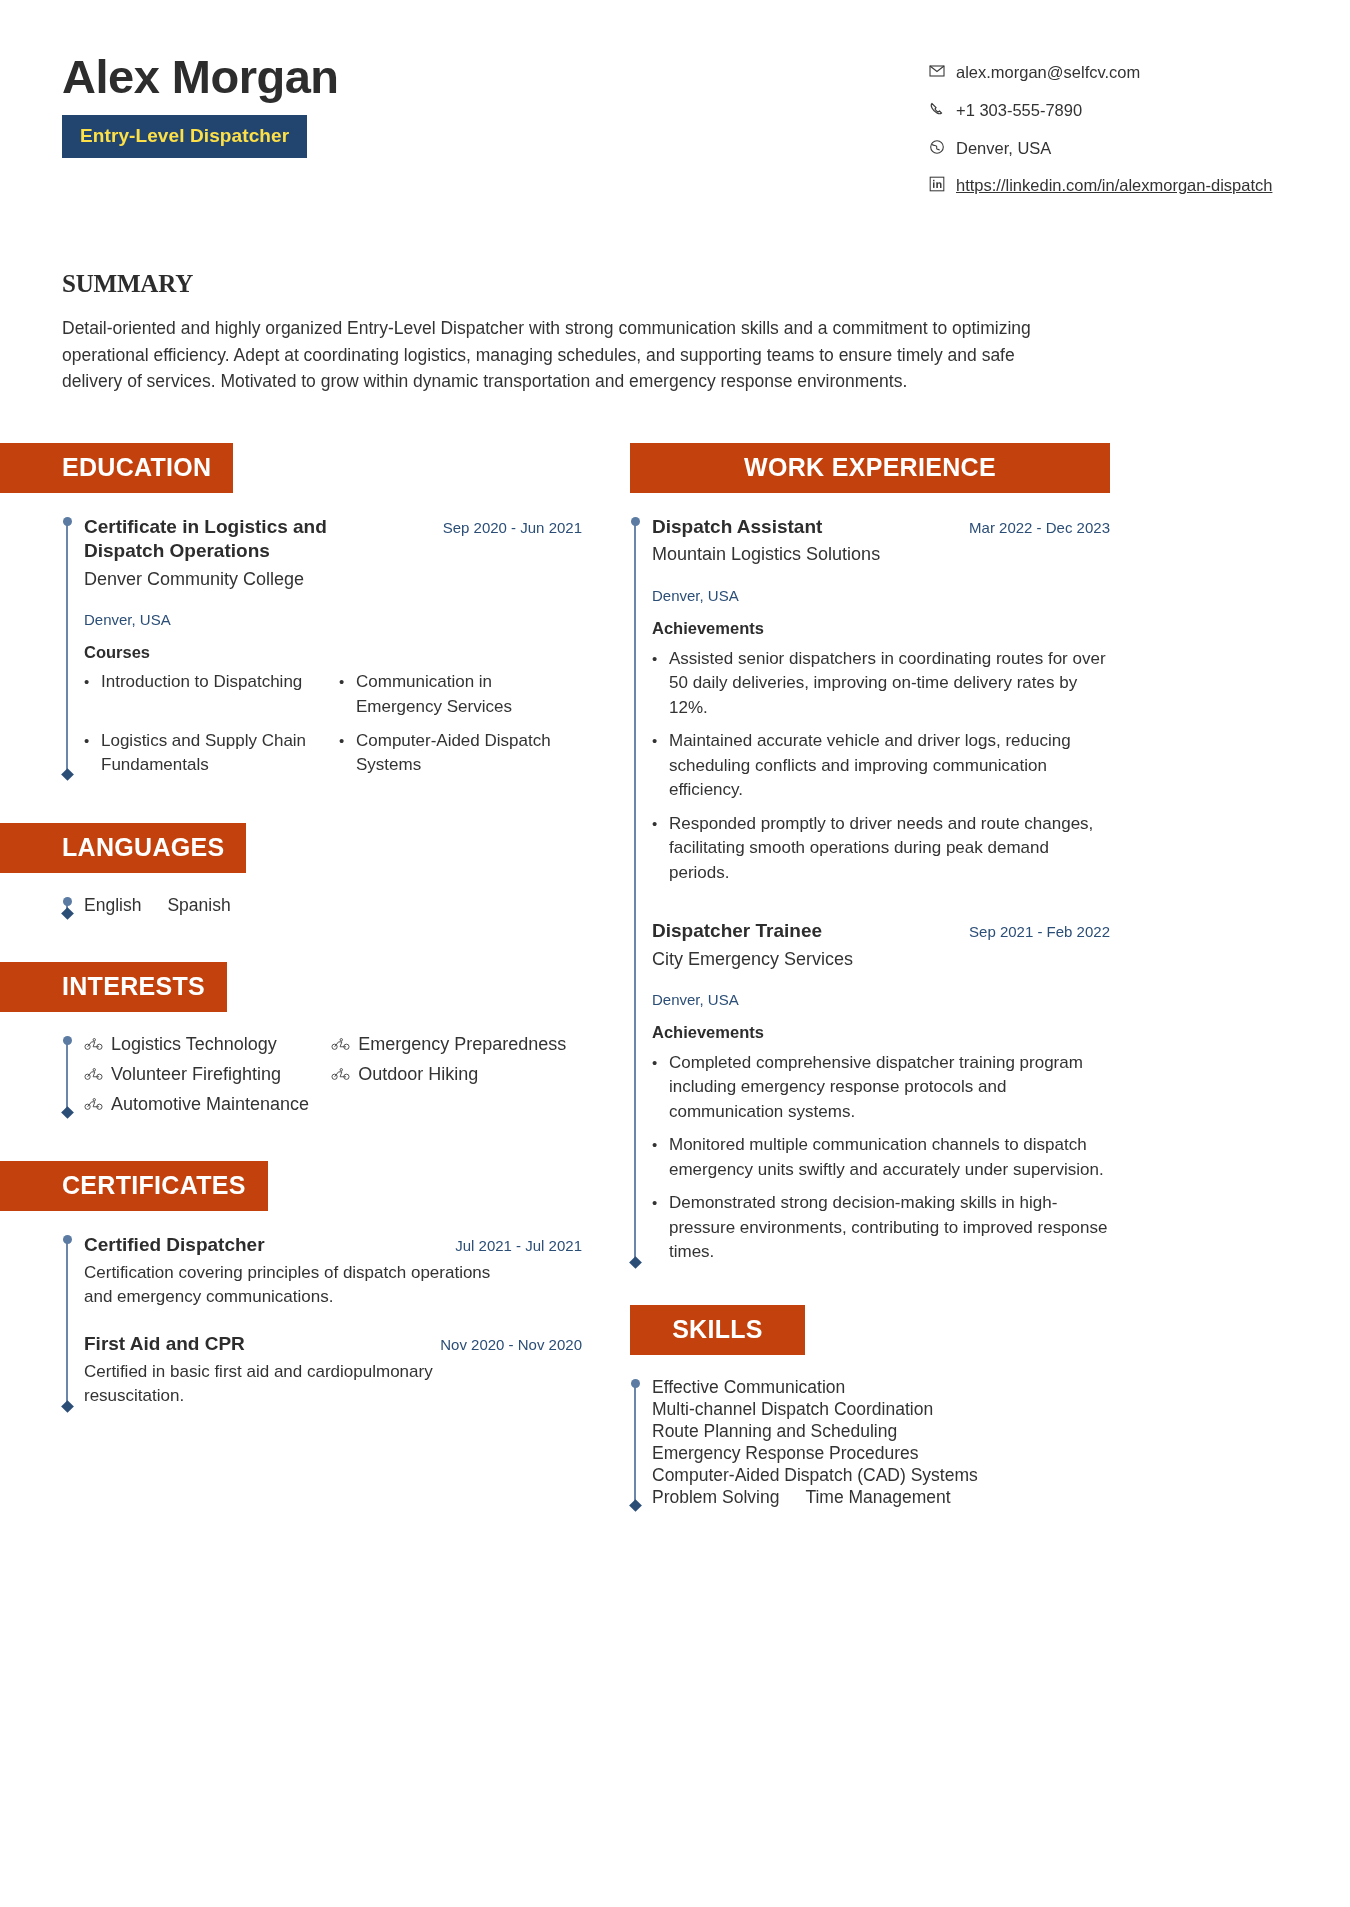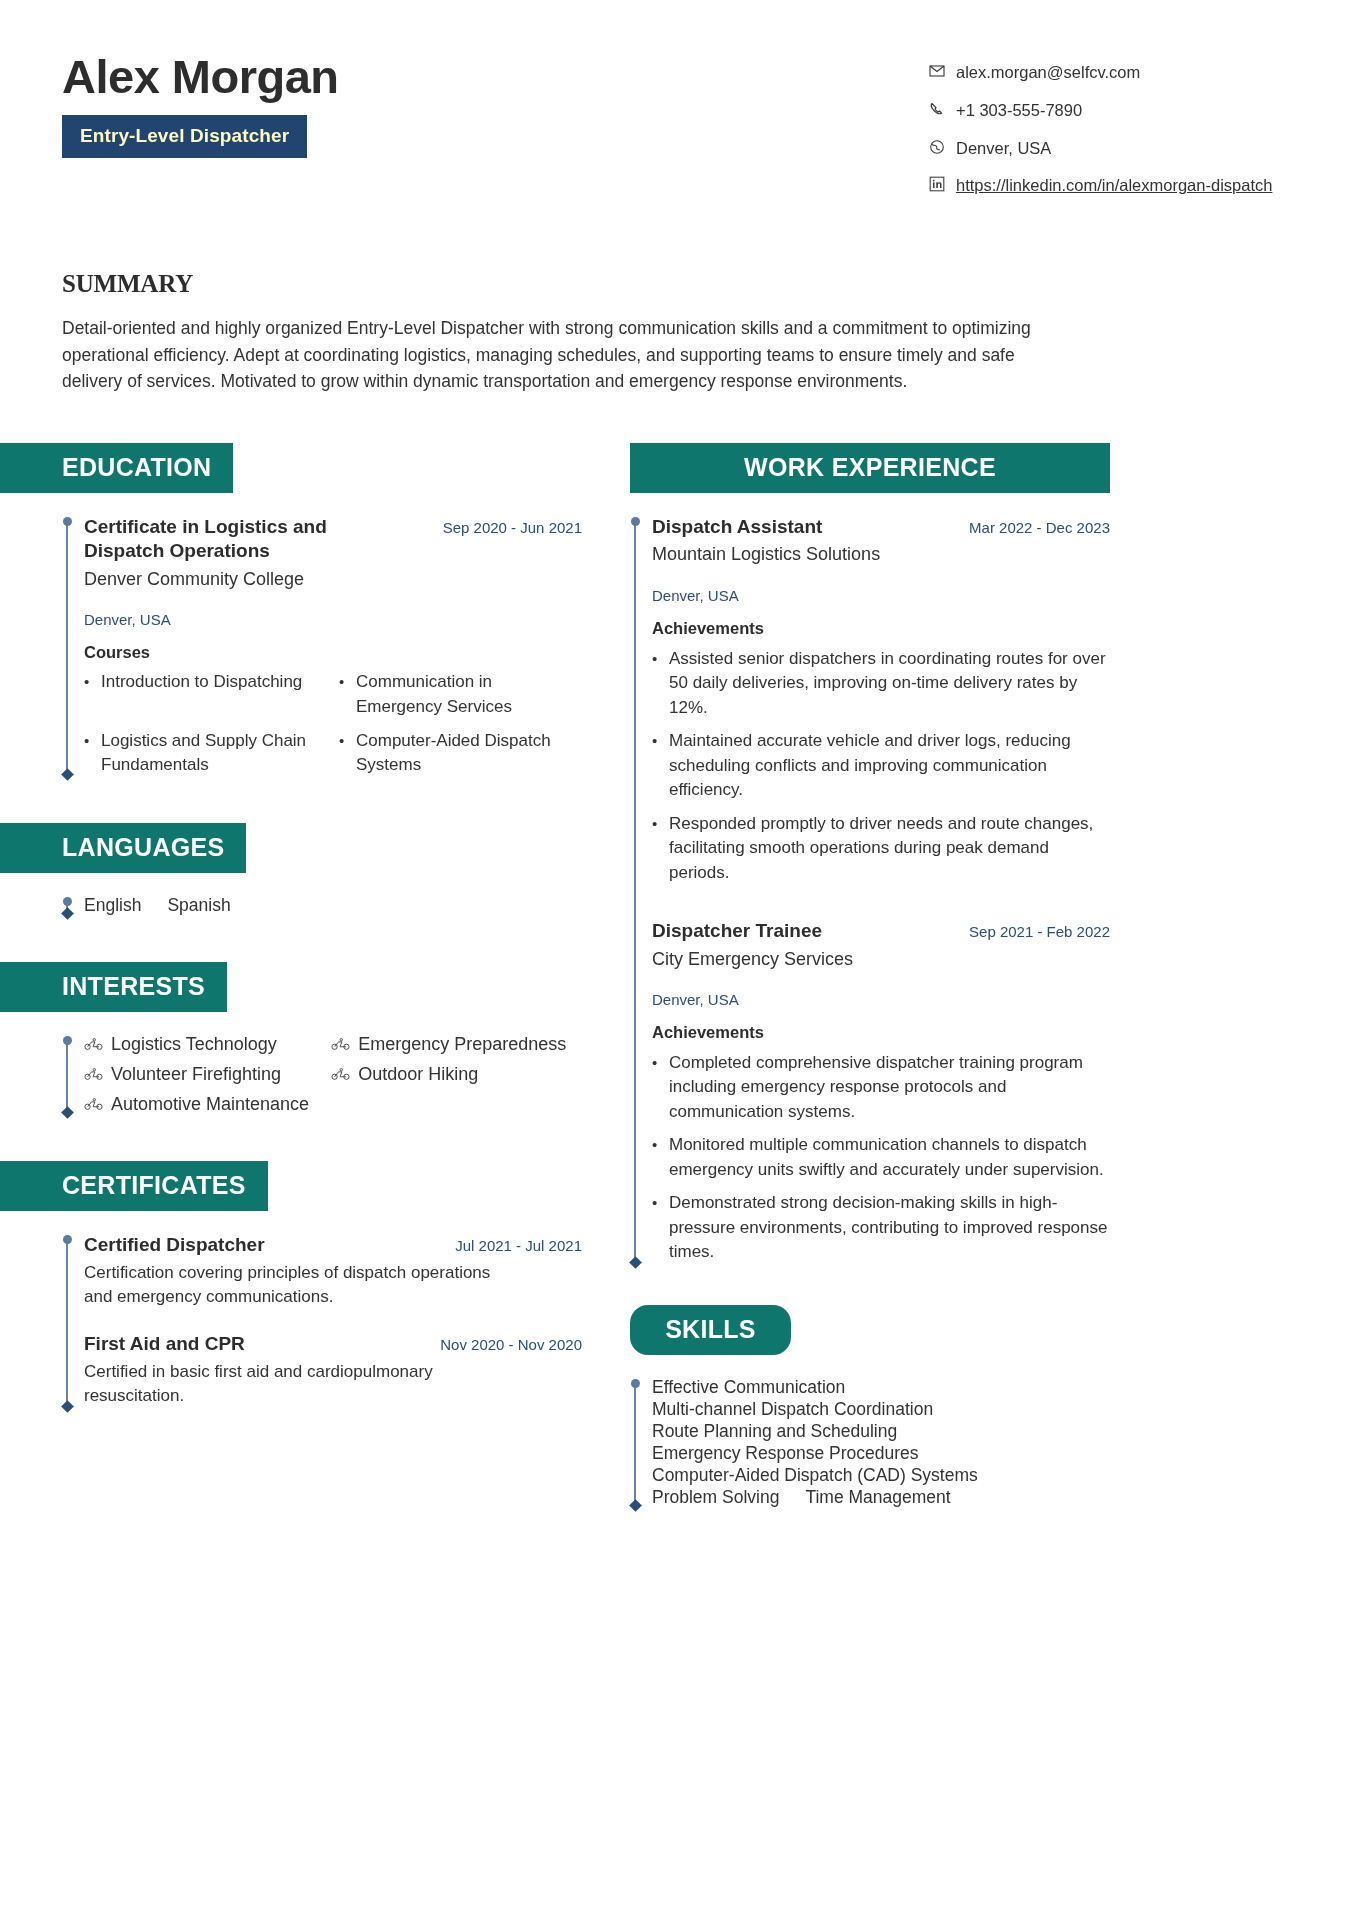--- a/index.html
+++ b/index.html
@@ -24,21 +24,21 @@
     font-size: 47px;
     font-weight: 700;
     letter-spacing: -0.5px;
     color: #2d2d2d;
     line-height: 1.05;
   }
   .role-badge {
     display: inline-block;
     margin-top: 14px;
     background: #21456f;
-    color: #fef9c3;
+    color: #fde047;
     font-size: 19px;
     font-weight: 700;
     padding: 10px 18px 11px 18px;
     letter-spacing: 0.1px;
   }
   .hdr-right {
     width: 360px;
     padding-top: 12px;
     display: flex;
     flex-direction: column;
@@ -92,21 +92,21 @@
     margin-top: 48px;
     display: flex;
     gap: 0;
     align-items: flex-start;
   }
   .col-left { width: 520px; flex: 0 0 520px; }
   .col-right { width: 480px; flex: 0 0 480px; margin-left: 48px; }
 
   
   .sec-head {
-    background: #0f766e;
+    background: #c2410c;
     color: #fff;
     font-size: 25px;
     font-weight: 700;
     letter-spacing: 0.3px;
     padding: 10px 22px 11px 22px;
     display: inline-block;
     min-width: 0;
   }
   .sec-head-wrap { margin-bottom: 22px; }
   .sec-head-wrap.left-full { margin-left: -62px; padding-left: 0; }
@@ -531,21 +531,21 @@
             </div>
           </div>
 
         </div>
       </div>
 
       <div class="spacer-md"></div>
 
       <div>
         <div class="sec-head-wrap right-bar">
-          <div class="sec-head right-wide" style="width:161px;border-radius:18px;">SKILLS</div>
+          <div class="sec-head right-wide" style="width:175px;">SKILLS</div>
         </div>
         <div class="tl">
           <span class="tl-end"></span>
           <div class="skills-list">
             <div class="skill-line">Effective Communication</div>
             <div class="skill-line">Multi-channel Dispatch Coordination</div>
             <div class="skill-line">Route Planning and Scheduling</div>
             <div class="skill-line">Emergency Response Procedures</div>
             <div class="skill-line">Computer-Aided Dispatch (CAD) Systems</div>
             <div class="skill-row-multi">

